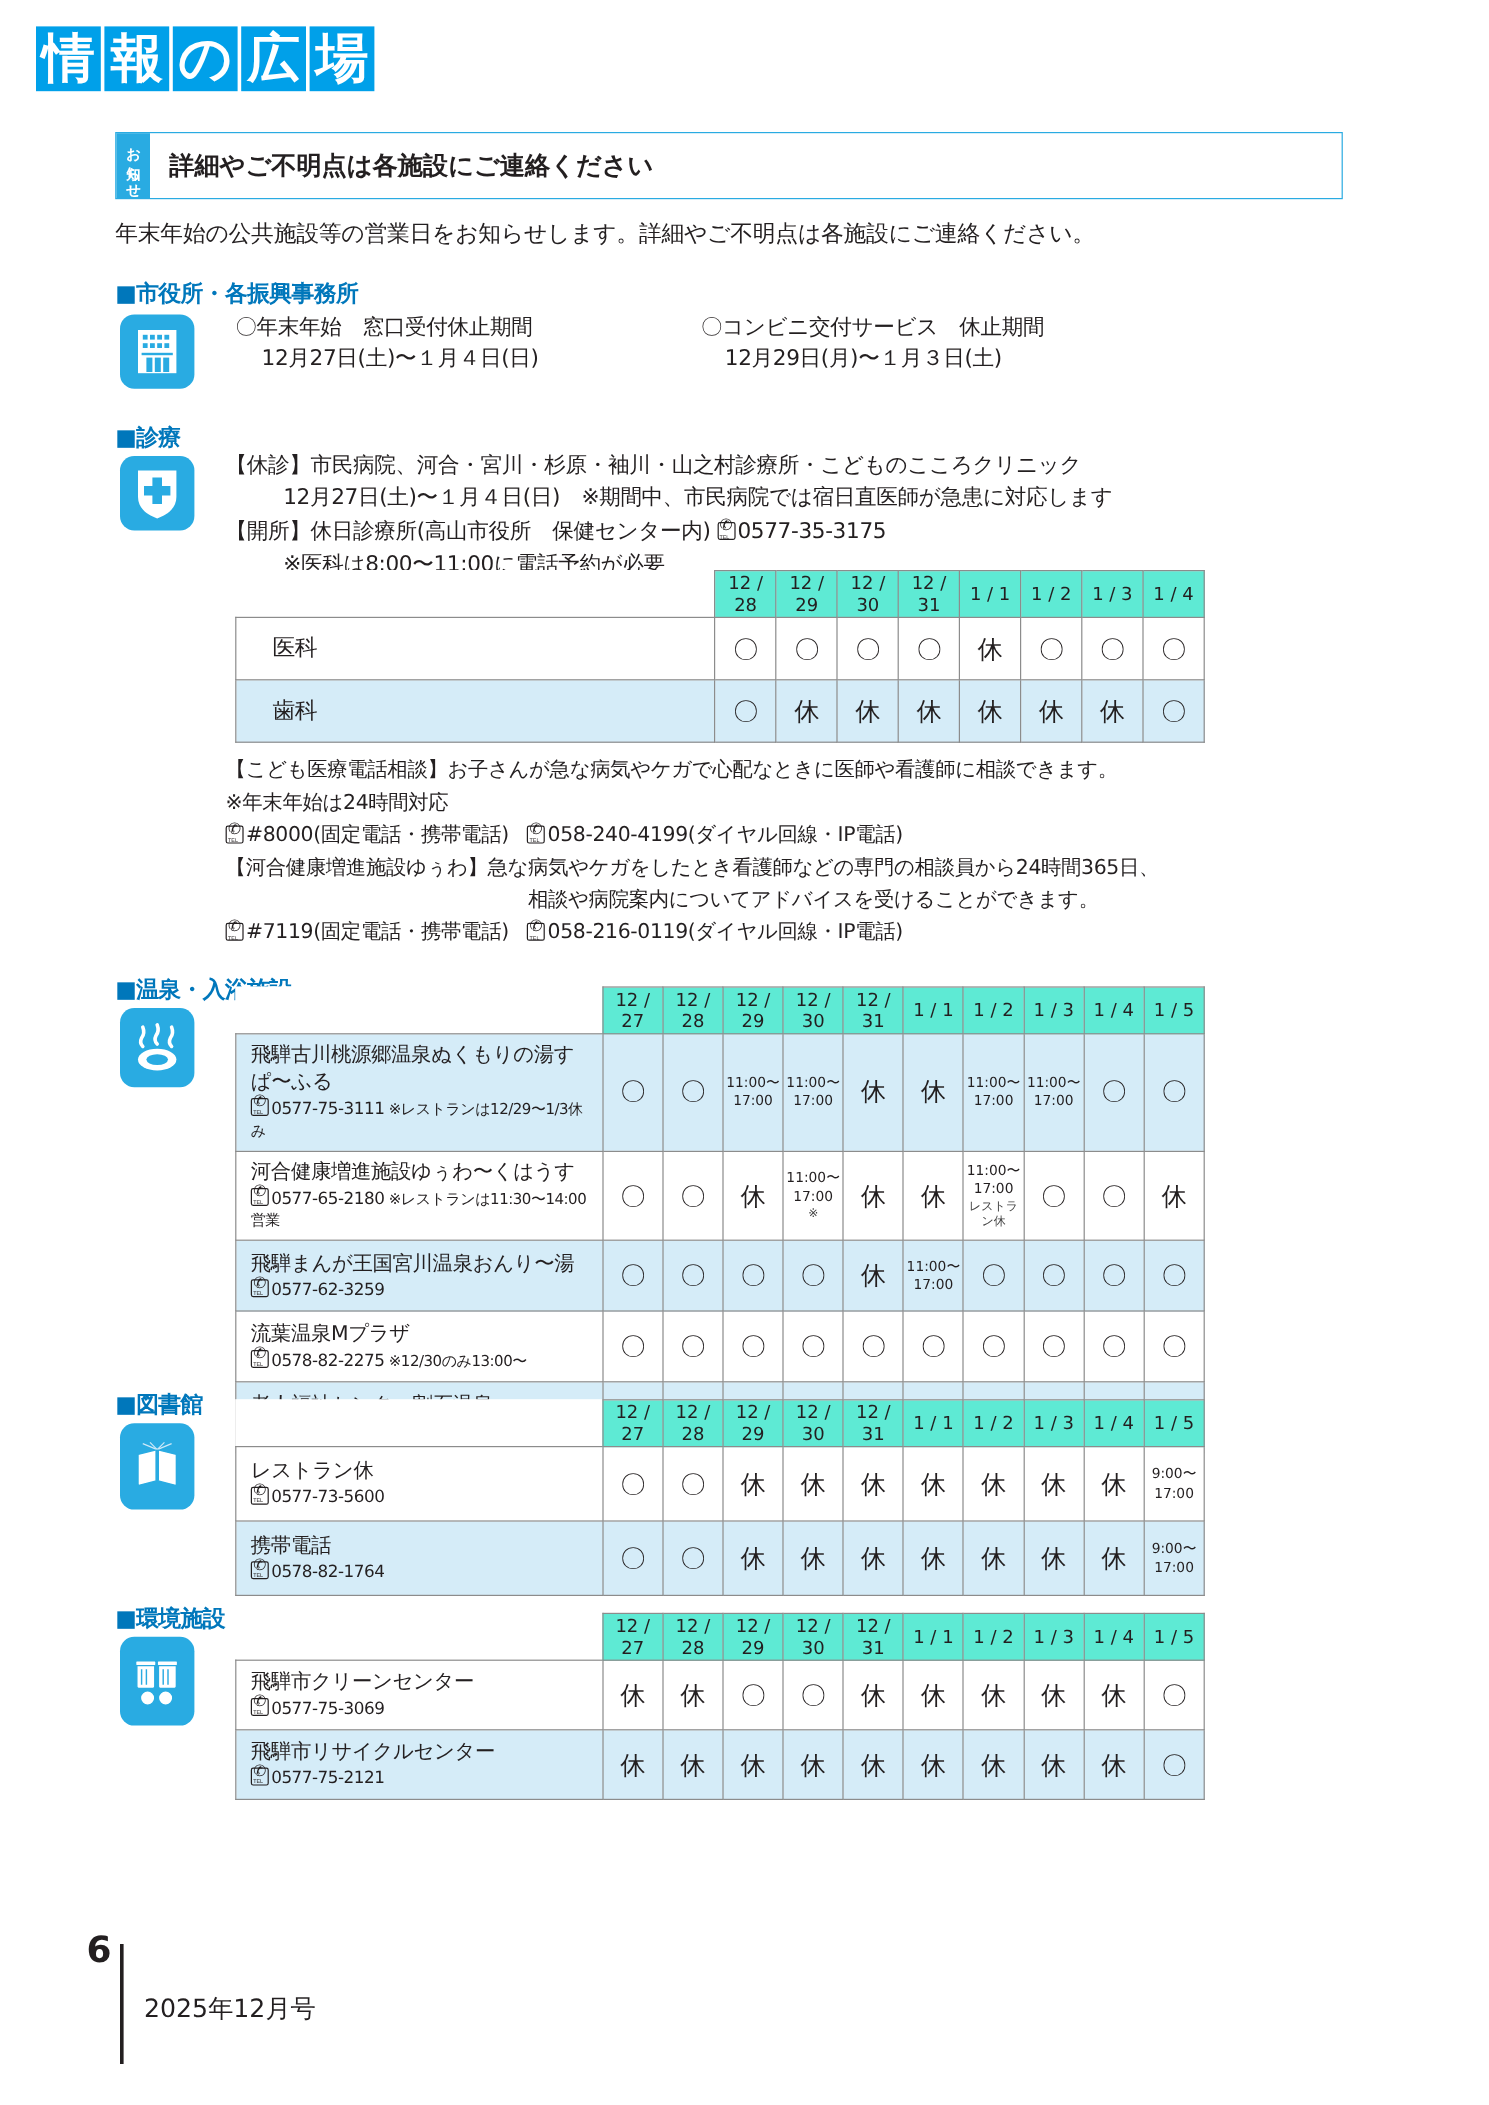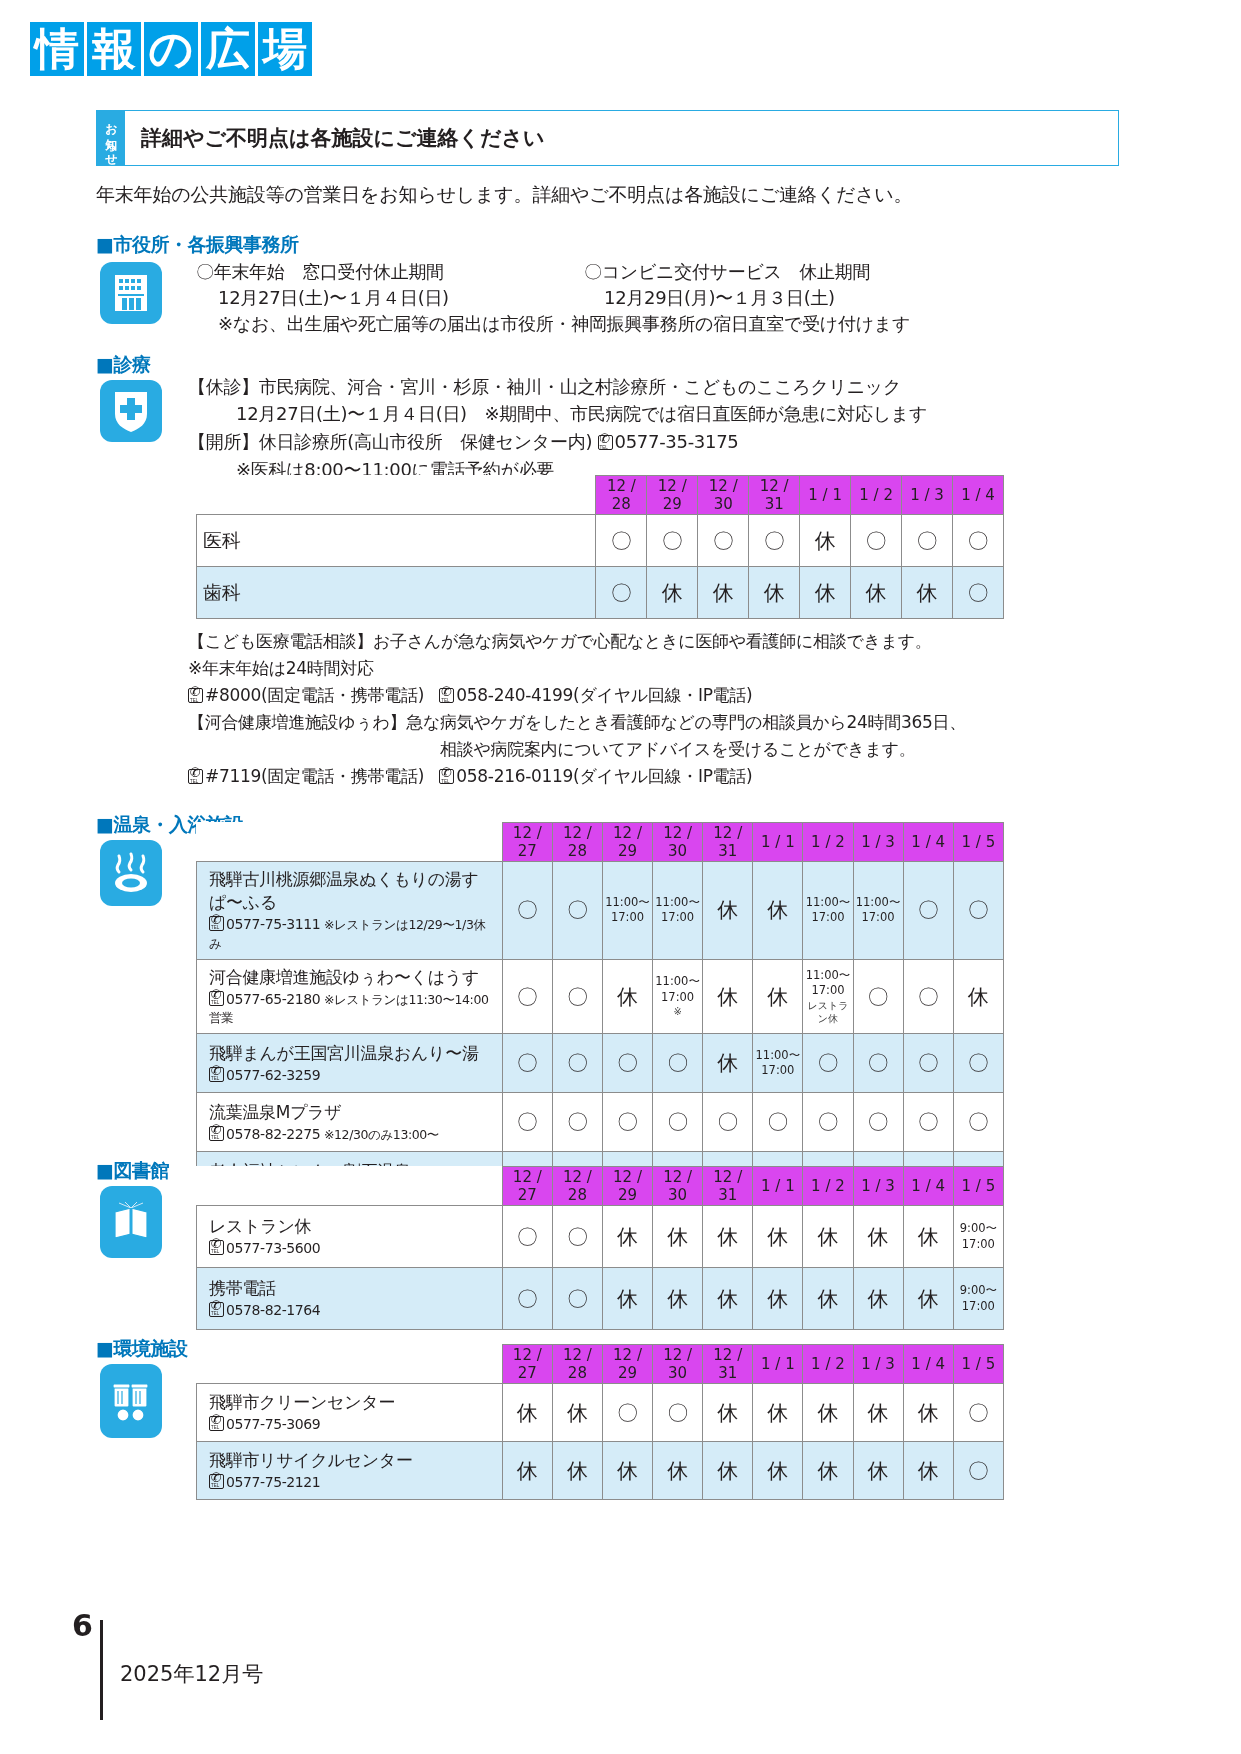--- a/index.html
+++ b/index.html
@@ -55,36 +55,36 @@
   .tel-glyph { display:inline-block; width:15px; height:15px; border:1.4px solid #231f20;
                border-radius:2px; position:relative; vertical-align:-2px; margin-right:2px; }
   .tel-glyph::before { content:"✆"; position:absolute; left:1px; top:-5px; font-size:13px; line-height:15px; }
   .tel-glyph::after { content:"TEL"; position:absolute; left:1px; bottom:-1px;
                       font-size:4.5px; letter-spacing:0; font-family:"Liberation Sans",sans-serif; }
 
   
   table.sched { position:absolute; border-collapse:collapse;
                 font-family:"DejaVu Sans", sans-serif; background:#fff; }
   table.sched th.date { border:1px solid #8c8c8c; font-size:15px; font-weight:400;
-                        text-align:center; height:31px; background:#d946ef; color:#231f20; }
+                        text-align:center; height:31px; background:#5eead4; color:#231f20; }
   table.sched th.blank { border:0; background:transparent; }
   table.sched td { border:1px solid #8c8c8c; text-align:center; vertical-align:middle;
                    font-size:20px; }
   table.sched td.name { text-align:left; padding:6px 8px 6px 12px; font-size:17px;
                         line-height:1.35; letter-spacing:-0.3px; }
   table.sched tr.alt td { background:#d5ecf8; }
   .cell-time { font-size:11.5px; line-height:1.35; }
   .cell-time .note { font-size:10px; color:#444; }
   .cell-mark { font-size:21px; }
   .name-main { display:block; }
   .name-sub { display:block; font-size:14px; letter-spacing:-0.4px; margin-top:1px; }
   .name-sub .n2 { font-size:12.5px; }
 
   
-  #tbl-medical td.name { font-size:19px; padding-left:6px; }
+  #tbl-medical td.name { font-size:19px; padding-left:30px; }
 
   
   .footer-bar { position:absolute; left:100px; top:1620px; width:3px; height:100px; background:#231f20; }
   .footer-num { position:absolute; left:72px; top:1608px; font-size:30px; font-weight:700;
                 font-family:"DejaVu Sans", sans-serif; }
   .footer-txt { position:absolute; left:120px; top:1660px; font-size:21px;
                 font-family:"DejaVu Sans", sans-serif; }
 </style>
 </head>
 <body>
@@ -124,21 +124,20 @@
         <rect x="11" y="27" width="5" height="12"></rect>
           <rect x="18" y="27" width="5" height="12"></rect>
         <rect x="25" y="27" width="5" height="12"></rect>
       </g>
     </svg>
   </div>
   <div class="txt" style="left:196px; top:260px;">〇年末年始　窓口受付休止期間</div>
   <div class="txt" style="left:584px; top:260px;">〇コンビニ交付サービス　休止期間</div>
   <div class="txt" style="left:218px; top:286px;">12月27日(土)〜１月４日(日)</div>
   <div class="txt" style="left:604px; top:286px;">12月29日(月)〜１月３日(土)</div>
-  <div class="txt" style="left:218px; top:312px;">※なお、出生届や死亡届等の届出は市役所・神岡振興事務所の宿日直室で受け付けます</div>
 
   <div class="sec-head" style="left:96px; top:352px;">■診療</div>
   <div class="icon-box" style="left:100px; top:380px;">
     <svg width="40" height="46" viewBox="0 0 40 46">
       <path d="M4 4 H36 V26 C36 36 28 41 20 44 C12 41 4 36 4 26 Z" fill="#fff"></path>
       <path d="M16 10 h8 v7 h7 v8 h-7 v7 h-8 v-7 h-7 v-8 h7 z" fill="#29abe2"></path>
     </svg>
   </div>
   <div class="txt" style="left:188px; top:375px;">【休診】市民病院、河合・宮川・杉原・袖川・山之村診療所・こどものこころクリニック</div>
   <div class="txt" style="left:236px; top:402px;">12月27日(土)〜１月４日(日)　※期間中、市民病院では宿日直医師が急患に対応します</div>

